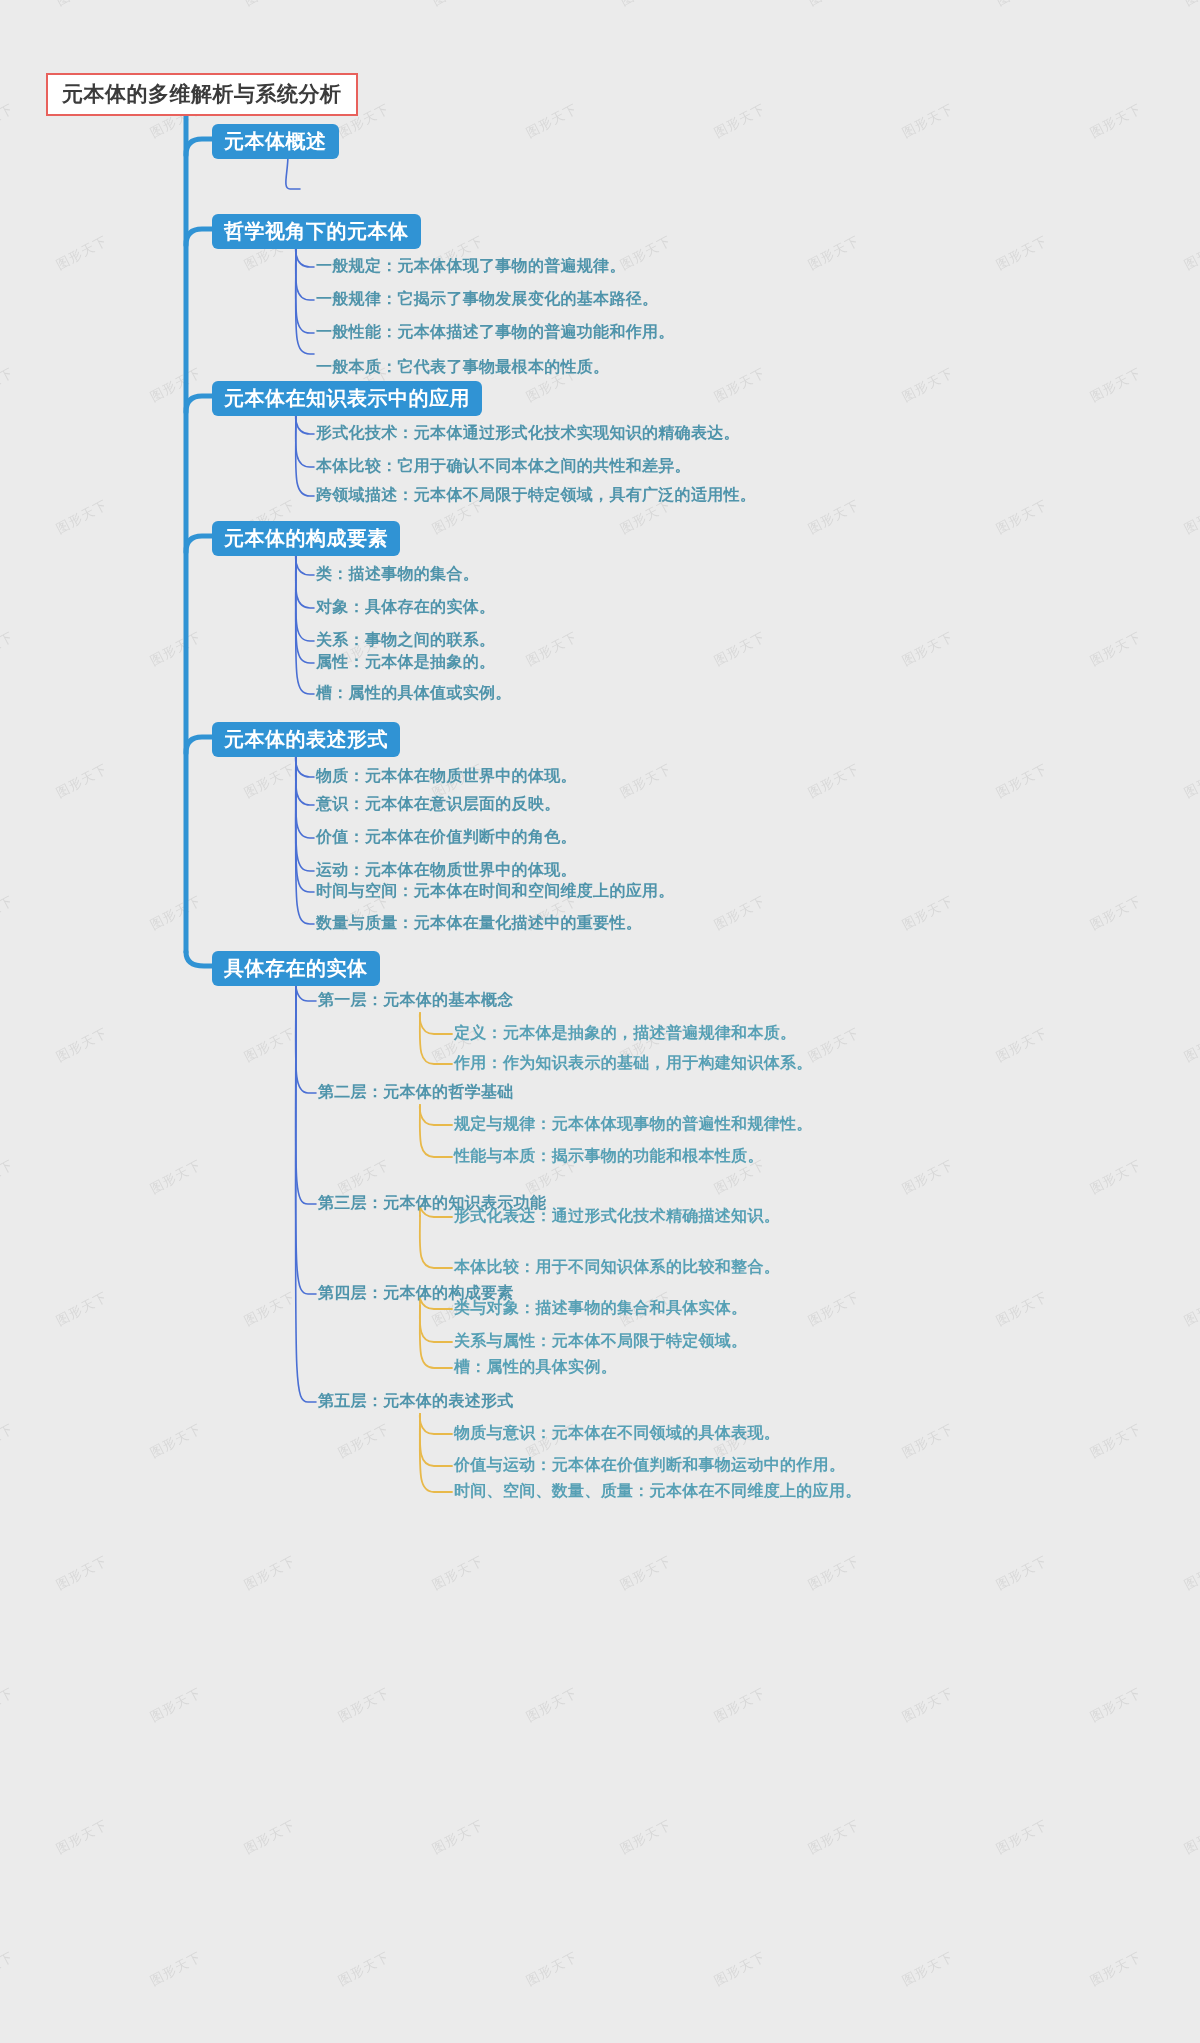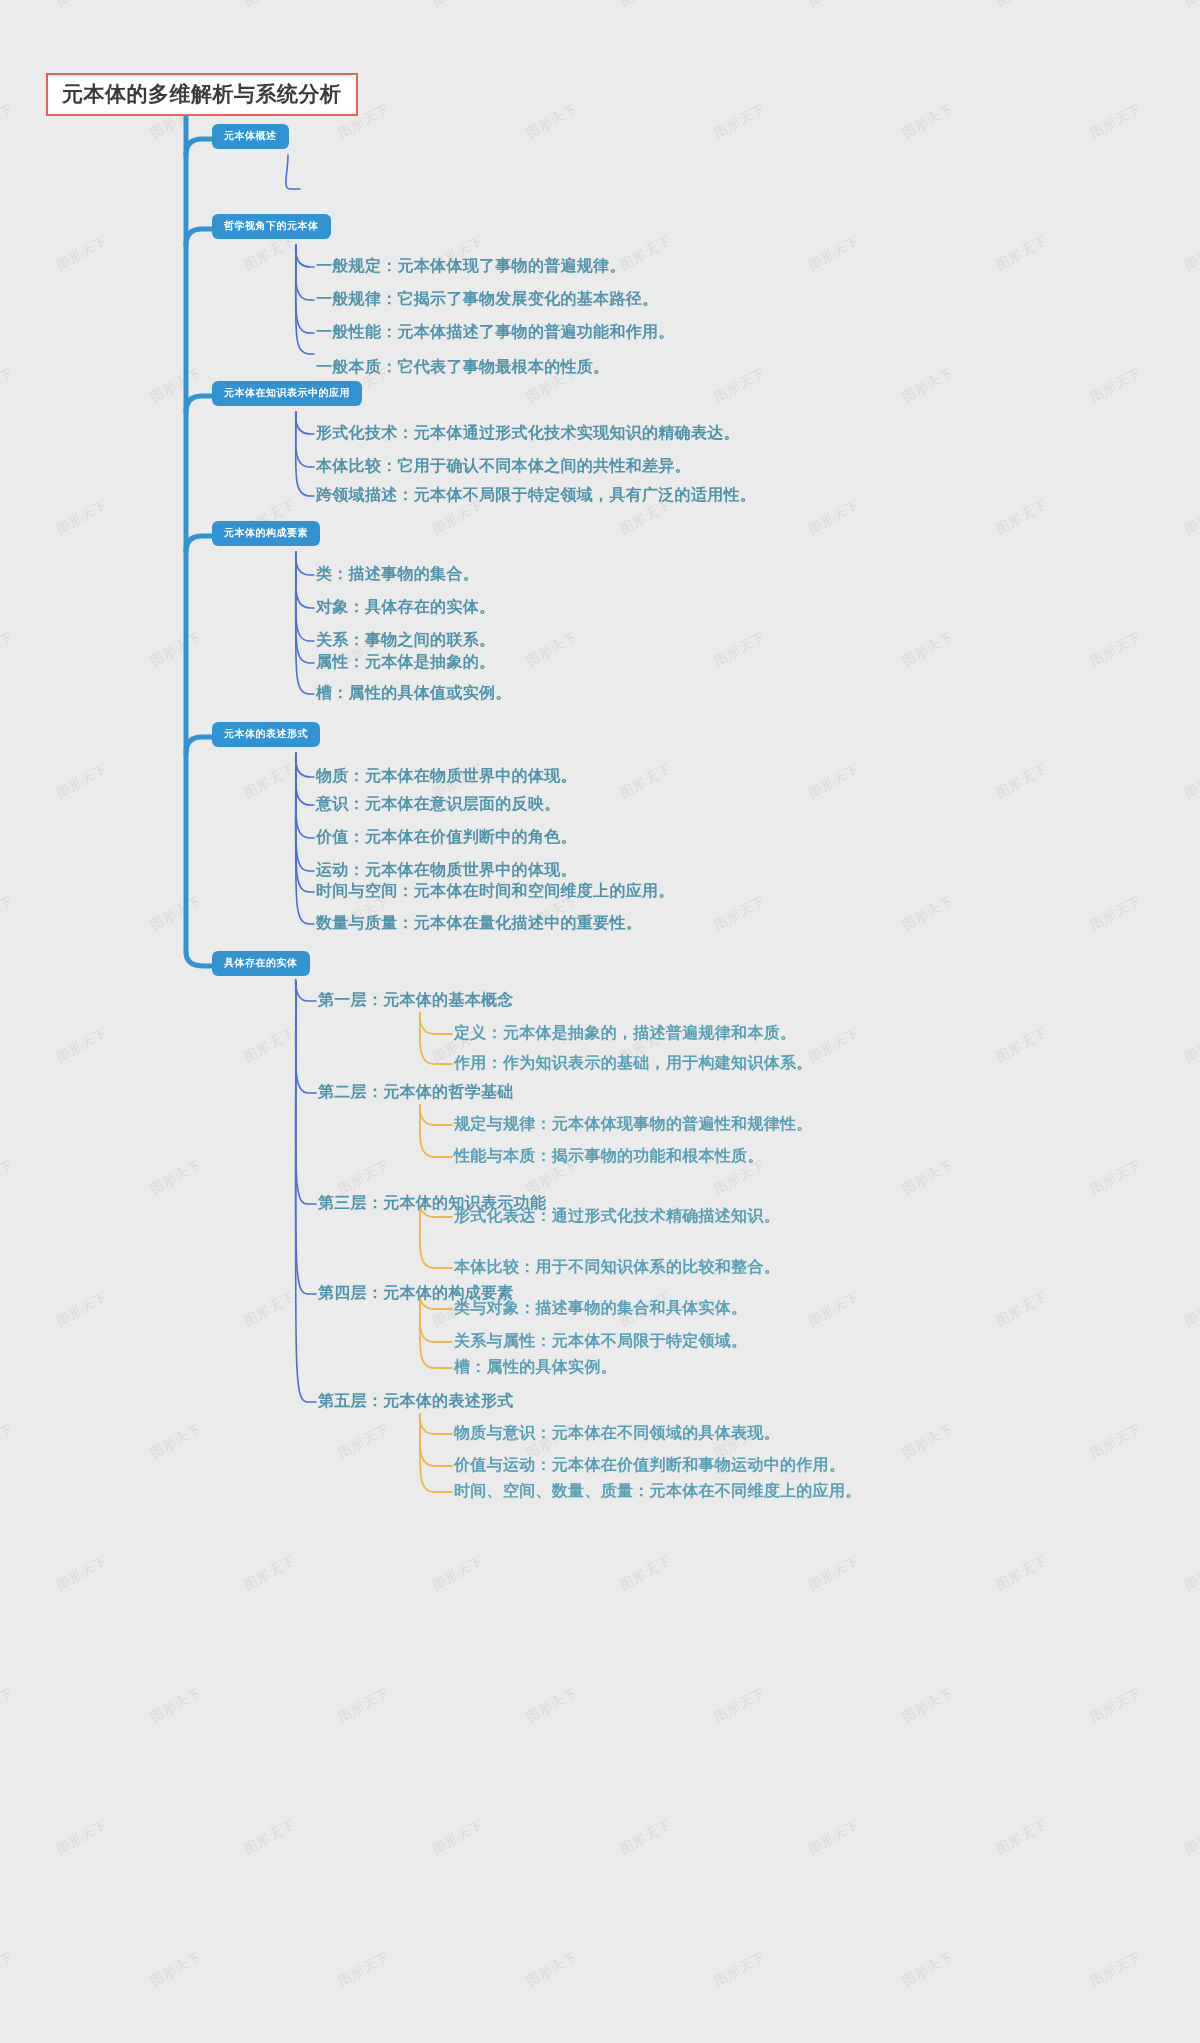--- a/index.html
+++ b/index.html
@@ -60,21 +60,21 @@
     font-weight: 600;
     padding: 8px 14px 10px 14px;
     letter-spacing: .5px;
     line-height: 1;
   }
 
   
   .l1-node {
     background: #3093d4;
     color: #ffffff;
-    font-size: 10px;
+    font-size: 20px;
     font-weight: bold;
     border-radius: 6px;
     padding: 7px 12px 8px 12px;
     line-height: 1;
     letter-spacing: .5px;
   }
 
   
   .l2-node {
     color: #4f94ab;

